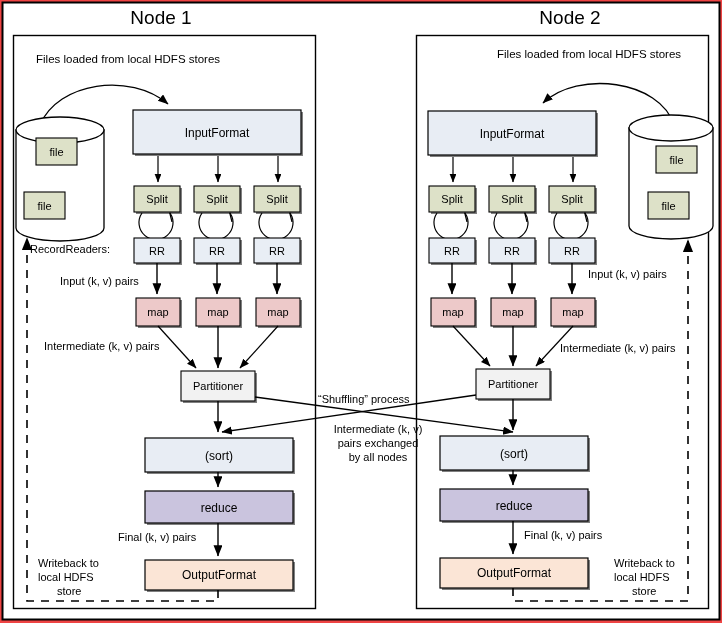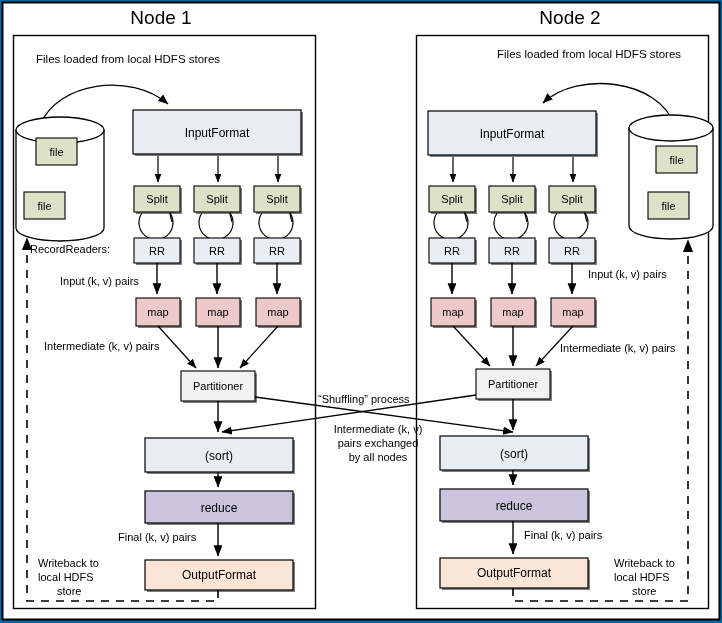--- a/index.html
+++ b/index.html
@@ -4,21 +4,21 @@
 <style>
   html, body {
     margin: 0;
     padding: 0;
     background: #ffffff;
   }
   #root {
     position: relative;
     width: 722px;
     height: 623px;
-    background: #0369a1;
+    background: #ef4444;
     font-family: "Liberation Sans", sans-serif;
     overflow: hidden;
   }
   svg { display: block; }
   .lbl { font-family: "Liberation Sans", sans-serif; }
 </style>
 </head>
 <body>
 
 <div id="root">

